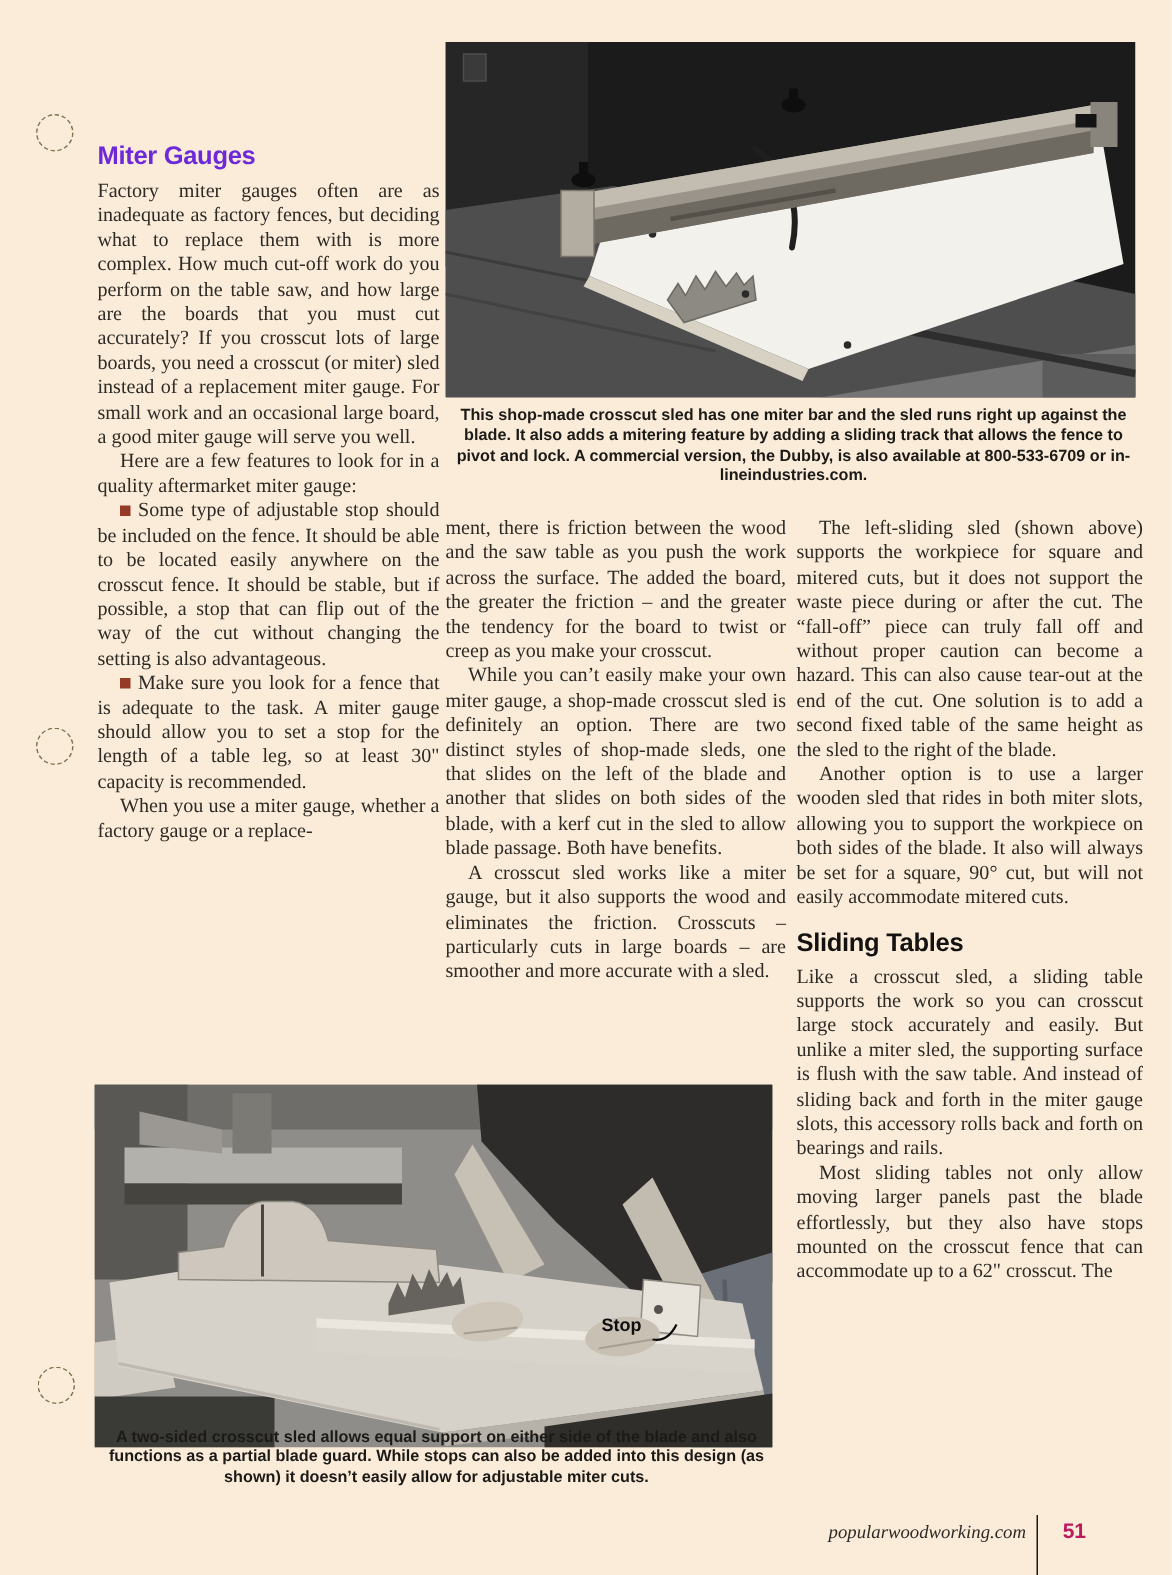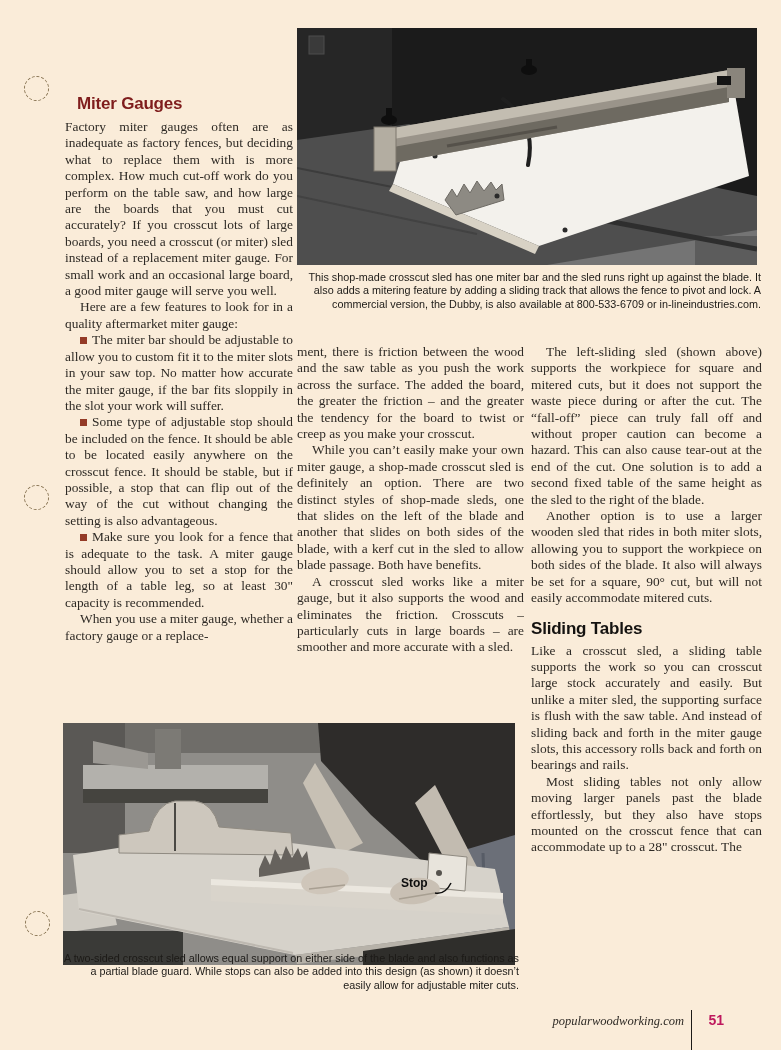--- a/index.html
+++ b/index.html
@@ -17,41 +17,41 @@
   }
   .col{
     position:absolute;
     font-size:13.4px;line-height:16.4px;
     text-align:justify;
   }
   .col p{margin:0;}
   .col p.indent{text-indent:15px;}
   .heading{
     font-family:"Liberation Sans", sans-serif;
-    font-weight:bold;font-size:17px;color:#7f1d1d;
+    font-weight:bold;font-size:17px;color:#6d28d9;
     letter-spacing:-0.2px;
-    margin:0 0 5px 12px;line-height:20px;
+    margin:0 0 5px 0;line-height:20px;
   }
   .heading2{
     font-family:"Liberation Sans", sans-serif;
     font-weight:bold;font-size:17px;color:#141210;
     letter-spacing:-0.2px;
     margin:12px 0 4px 0;line-height:20px;
   }
   .sq{
     display:inline-block;width:7px;height:7px;
     background:#943a26;margin-right:5px;
     vertical-align:baseline;
   }
   .photo{position:absolute;line-height:0;}
   .caption{
     position:absolute;
     font-family:"Liberation Sans", sans-serif;
-    font-weight:normal;font-size:10.8px;line-height:13.4px;
-    color:#1c1a17;text-align:right;
+    font-weight:bold;font-size:10.8px;line-height:13.4px;
+    color:#1c1a17;text-align:center;
   }
   .footer{
     position:absolute;top:1010px;left:536px;width:200px;height:40px;
     font-size:12.5px;
   }
   .footer .site{
     position:absolute;right:52px;top:4px;
     font-style:italic;color:#2e2a25;
   }
   .footer .rule{
@@ -73,21 +73,20 @@
 <div class="page">
 
   <div class="hole" style="left:24px;top:76px;"></div>
   <div class="hole" style="left:24px;top:485px;"></div>
   <div class="hole" style="left:25px;top:911px;"></div>
 
   <div class="col" style="left:65px;top:94px;width:228px;">
     <h2 class="heading">Miter Gauges</h2>
     <p>Factory miter gauges often are as inadequate as factory fences, but deciding what to replace them with is more complex. How much cut-off work do you perform on the table saw, and how large are the boards that you must cut accurately? If you crosscut lots of large boards, you need a crosscut (or miter) sled instead of a replacement miter gauge. For small work and an occasional large board, a good miter gauge will serve you well.</p>
     <p class="indent">Here are a few features to look for in a quality aftermarket miter gauge:</p>
-    <p class="indent"><span class="sq"></span><span>The miter bar should be adjustable to allow you to custom fit it to the miter slots in your saw top. No matter how accurate the miter gauge, if the bar fits sloppily in the slot your work will suffer.</span></p>
     <p class="indent"><span class="sq"></span><span>Some type of adjustable stop should be included on the fence. It should be able to be located easily anywhere on the crosscut fence. It should be stable, but if possible, a stop that can flip out of the way of the cut without changing the setting is also advantageous.</span></p>
     <p class="indent"><span class="sq"></span><span>Make sure you look for a fence that is adequate to the task. A miter gauge should allow you to set a stop for the length of a table leg, so at least 30" capacity is recommended.</span></p>
     <p class="indent">When you use a miter gauge, whether a factory gauge or a replace-</p>
   </div>
 
   <div class="photo" style="left:297px;top:28px;width:460px;height:237px;">
     <svg width="460" height="237" viewBox="0 0 460 237">
       <rect x="0" y="0" width="460" height="237" fill="#1b1b1b"></rect>
       <rect x="0" y="0" width="95" height="150" fill="#262626"></rect>
       <rect x="12" y="8" width="15" height="18" fill="#3a3a3a" stroke="#4d4d4d"></rect>
@@ -129,21 +128,21 @@
     <p>ment, there is friction between the wood and the saw table as you push the work across the surface. The added the board, the greater the friction – and the greater the tendency for the board to twist or creep as you make your crosscut.</p>
     <p class="indent">While you can’t easily make your own miter gauge, a shop-made crosscut sled is definitely an option. There are two distinct styles of shop-made sleds, one that slides on the left of the blade and another that slides on both sides of the blade, with a kerf cut in the sled to allow blade passage. Both have benefits.</p>
     <p class="indent">A crosscut sled works like a miter gauge, but it also supports the wood and eliminates the friction. Crosscuts – particularly cuts in large boards – are smoother and more accurate with a sled.</p>
   </div>
 
   <div class="col" style="left:531px;top:344px;width:231px;">
     <p class="indent">The left-sliding sled (shown above) supports the workpiece for square and mitered cuts, but it does not support the waste piece during or after the cut. The “fall-off” piece can truly fall off and without proper caution can become a hazard. This can also cause tear-out at the end of the cut. One solution is to add a second fixed table of the same height as the sled to the right of the blade.</p>
     <p class="indent">Another option is to use a larger wooden sled that rides in both miter slots, allowing you to support the workpiece on both sides of the blade. It also will always be set for a square, 90° cut, but will not easily accommodate mitered cuts.</p>
     <h2 class="heading2">Sliding Tables</h2>
     <p>Like a crosscut sled, a sliding table supports the work so you can crosscut large stock accurately and easily. But unlike a miter sled, the supporting surface is flush with the saw table. And instead of sliding back and forth in the miter gauge slots, this accessory rolls back and forth on bearings and rails.</p>
-    <p class="indent">Most sliding tables not only allow moving larger panels past the blade effortlessly, but they also have stops mounted on the crosscut fence that can accommodate up to a 28" crosscut. The</p>
+    <p class="indent">Most sliding tables not only allow moving larger panels past the blade effortlessly, but they also have stops mounted on the crosscut fence that can accommodate up to a 62" crosscut. The</p>
   </div>
 
   <div class="photo" style="left:63px;top:703px;width:452px;height:242px;margin-top:20px;">
     <svg width="452" height="242" viewBox="0 0 452 242">
       <rect x="0" y="0" width="452" height="242" fill="#8f8d89"></rect>
       <rect x="0" y="0" width="452" height="30" fill="#6f6d69"></rect>
       <rect x="0" y="0" width="62" height="130" fill="#5a5855"></rect>
 
       <rect x="20" y="42" width="185" height="24" fill="#b3b1ac"></rect>
       <rect x="20" y="66" width="185" height="14" fill="#45443f"></rect>

